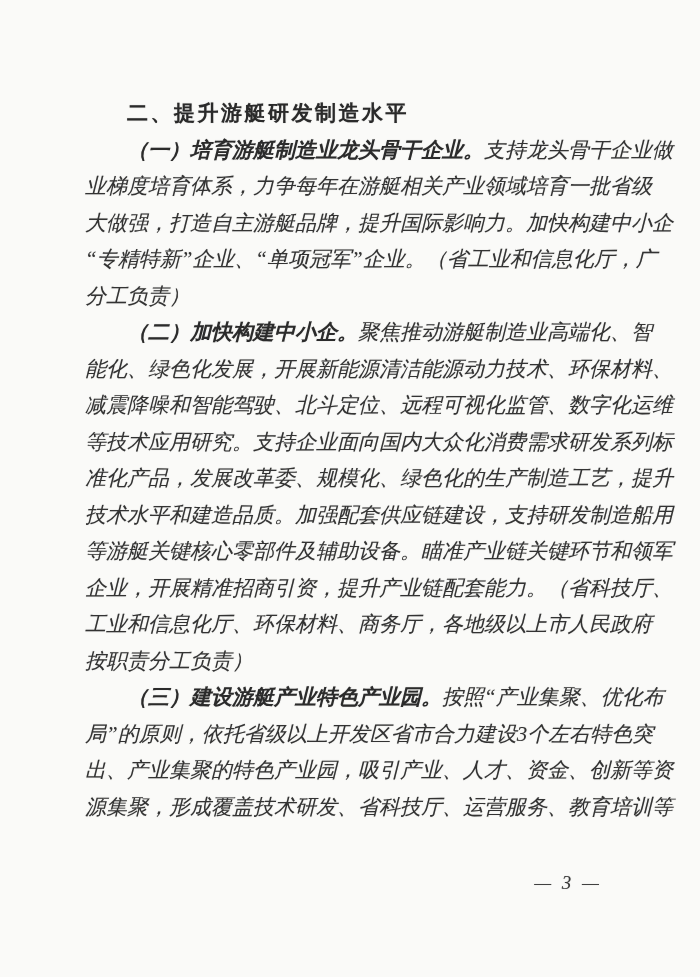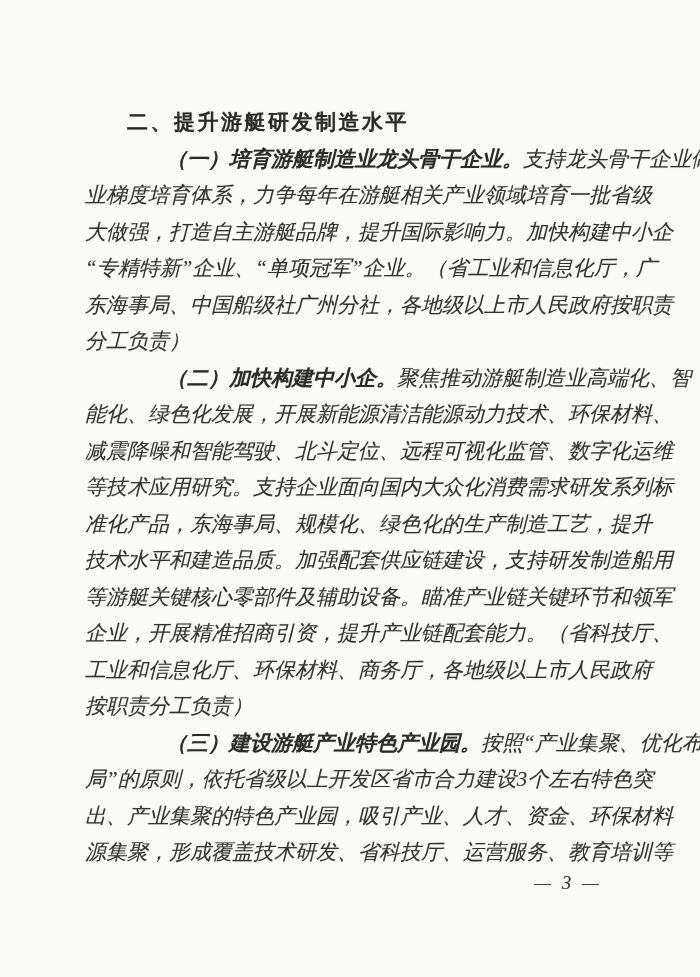--- a/index.html
+++ b/index.html
@@ -11,21 +11,21 @@
     width: 700px;
     height: 977px;
     background: #fafaf8;
     overflow: hidden;
     font-family: "Liberation Serif", "DejaVu Serif", serif;
     color: #333333;
   }
   .content {
     position: absolute;
     left: 85px;
-    top: 104px;
+    top: 95px;
     width: 537px;
   }
   .line {
     height: 36.5px;
     line-height: 36.5px;
     font-size: 21px;
     font-style: italic;
     text-align: justify;
     text-align-last: justify;
     white-space: nowrap;
@@ -35,21 +35,20 @@
   .line.end {
     text-align-last: left;
     font-family: Liberation Serif, serif;
   }
   .line.first {
     text-indent: 42px;
   }
   .lead {
     font-weight: bold;
     color: #2b2b2b;
-    margin-left: 39px;
   }
   .heading {
     height: 36.5px;
     line-height: 36.5px;
     font-size: 21px;
     font-weight: bold;
     font-style: normal;
     font-family: "Liberation Sans", "DejaVu Sans", sans-serif;
     letter-spacing: 2.5px;
     text-indent: 42px;
@@ -75,40 +74,39 @@
 <div class="page">
   <div class="content">
 
     <div class="heading">二、提升游艇研发制造水平</div>
 
     <div>
       <div class="line first"><span class="lead">（一）培育游艇制造业龙头骨干企业。</span><span>支持龙头骨干企业做</span></div>
       <div class="line">业梯度培育体系，力争每年在游艇相关产业领域培育一批省级</div>
       <div class="line">大做强，打造自主游艇品牌，提升国际影响力。加快构建中小企</div>
       <div class="line">“专精特新”企业、“单项冠军”企业。（省工业和信息化厅，广</div>
-      <div class="line">东海事局、中国船级社广州分社，各地级以上市人民政府按职责</div>
       <div class="line end">分工负责）</div>
     </div>
 
     <div>
       <div class="line first"><span class="lead">（二）加快构建中小企。</span><span>聚焦推动游艇制造业高端化、智</span></div>
       <div class="line">能化、绿色化发展，开展新能源清洁能源动力技术、环保材料、</div>
       <div class="line">减震降噪和智能驾驶、北斗定位、远程可视化监管、数字化运维</div>
       <div class="line">等技术应用研究。支持企业面向国内大众化消费需求研发系列标</div>
-      <div class="line">准化产品，东海事局、规模化、绿色化的生产制造工艺，提升</div>
+      <div class="line">准化产品，发展改革委、规模化、绿色化的生产制造工艺，提升</div>
       <div class="line">技术水平和建造品质。加强配套供应链建设，支持研发制造船用</div>
       <div class="line">等游艇关键核心零部件及辅助设备。瞄准产业链关键环节和领军</div>
       <div class="line">企业，开展精准招商引资，提升产业链配套能力。（省科技厅、</div>
       <div class="line">工业和信息化厅、环保材料、商务厅，各地级以上市人民政府</div>
       <div class="line end">按职责分工负责）</div>
     </div>
 
     <div>
       <div class="line first"><span class="lead">（三）建设游艇产业特色产业园。</span><span>按照“产业集聚、优化布</span></div>
       <div class="line">局”的原则，依托省级以上开发区省市合力建设3个左右特色突</div>
-      <div class="line">出、产业集聚的特色产业园，吸引产业、人才、资金、环保材料</div>
+      <div class="line">出、产业集聚的特色产业园，吸引产业、人才、资金、创新等资</div>
       <div class="line">源集聚，形成覆盖技术研发、省科技厅、运营服务、教育培训等</div>
     </div>
 
   </div>
 
   <div class="page-number">— 3 —</div>
 </div>
 
 </body></html>

